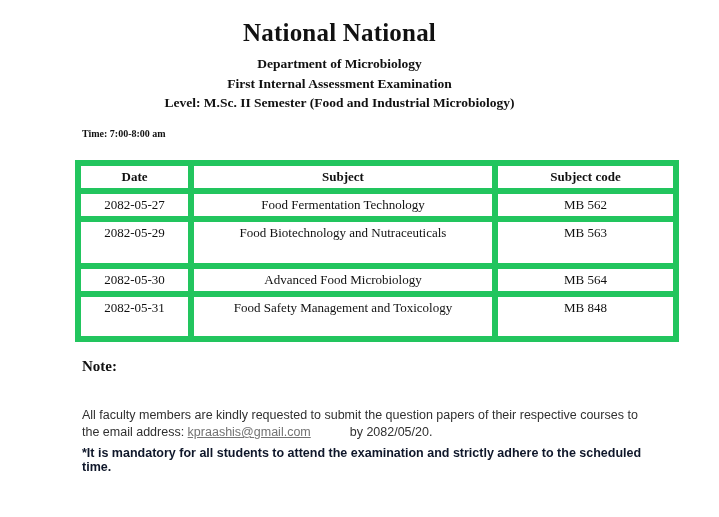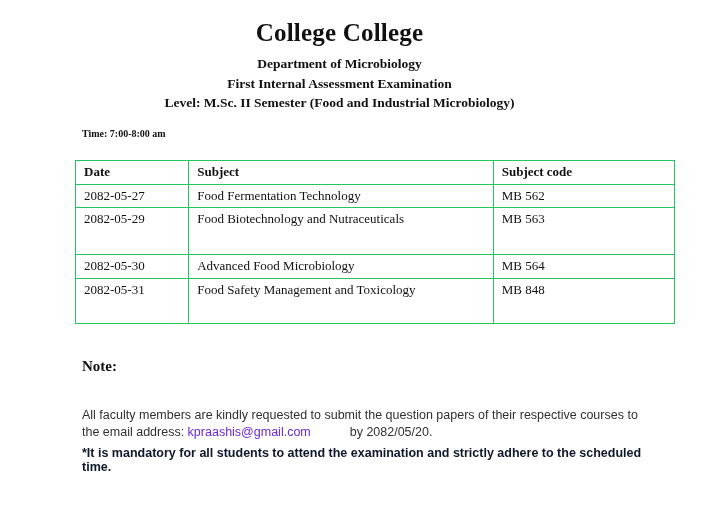--- a/index.html
+++ b/index.html
@@ -46,23 +46,23 @@
   table.schedule {
     position: absolute;
     top: 160px;
     left: 75px;
     width: 600px;
     border-collapse: collapse;
     table-layout: fixed;
     font-size: 13px;
   }
   table.schedule td, table.schedule th {
-    border: 1px solid #22c55e;
+    border: 6px solid #22c55e;
     vertical-align: top;
-    text-align: left;
+    text-align: center;
     padding: 3px 8px;
     font-weight: normal;
     overflow: hidden;
     white-space: nowrap;
   }
   table.schedule th { font-weight: bold; }
   .col-date { width: 113px; }
   .col-subject { width: 304px; }
   .col-code { width: 181px; }
   tr.r-head { height: 24px; }
@@ -82,41 +82,42 @@
     top: 394px;
     left: 82px;
     width: 575px;
     font-family: "Liberation Sans", sans-serif;
     font-size: 12.5px;
     line-height: 17.5px;
     color: #303030;
   }
   .note-line { display: block; }
   .email-link {
-    color: #6d28d9;
+    color: #737373;
+    text-decoration: underline;
     cursor: pointer;
   }
   .mandatory-line {
     position: absolute;
     top: 446px;
     left: 82px;
     width: 580px;
     font-family: "Liberation Sans", sans-serif;
     font-size: 12.5px;
     font-weight: bold;
     color: #0f172a;
   }
 </style>
 </head>
 <body>
 
 <div class="doc">
 
   <div class="header">
-    <div class="doc-title">College College</div>
+    <div class="doc-title">National National</div>
     <div class="doc-subtitle">Department of Microbiology</div>
     <div class="doc-subtitle">First Internal Assessment Examination</div>
     <div class="doc-subtitle">Level: M.Sc. II Semester (Food and Industrial Microbiology)</div>
   </div>
 
   <div class="time-label">Time: 7:00-8:00 am</div>
 
   <table class="schedule">
     <colgroup>
       <col class="col-date">

